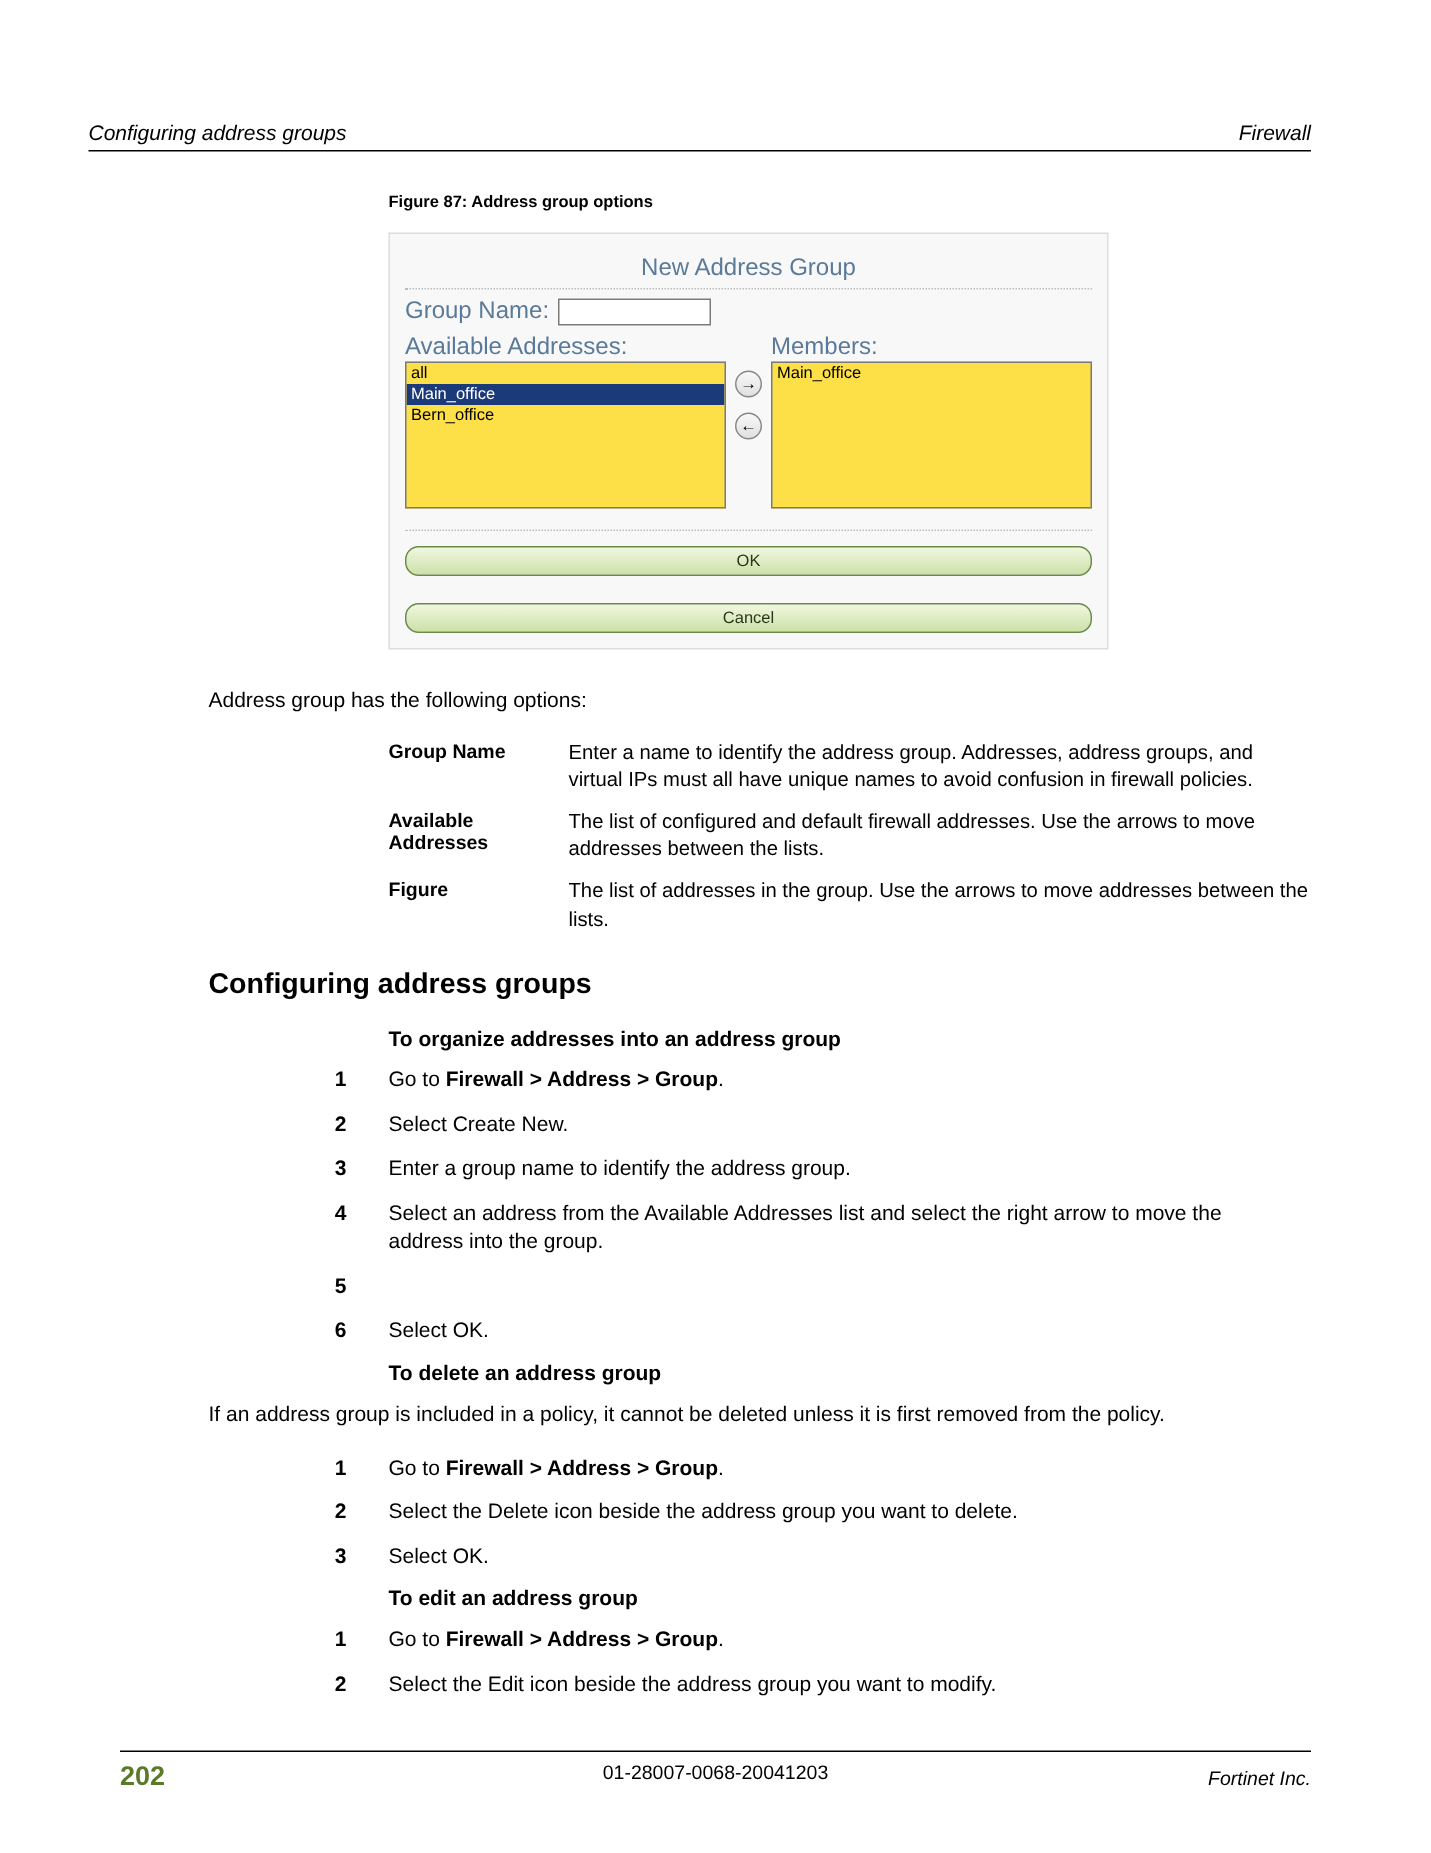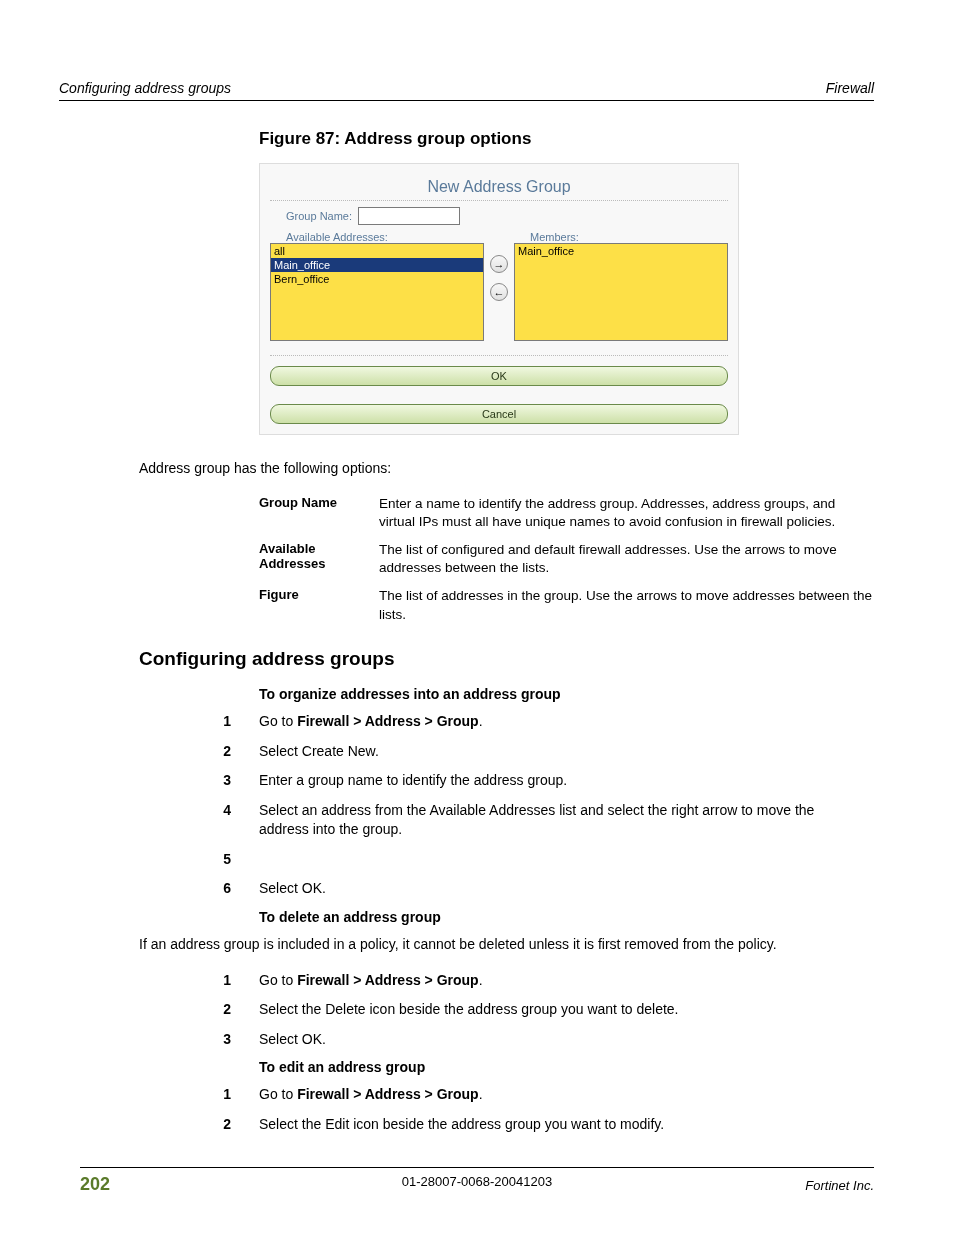--- a/index.html
+++ b/index.html
@@ -22,21 +22,21 @@
     display: flex;
     justify-content: space-between;
     font-style: italic;
     font-size: 14px;
     padding-bottom: 4px;
     border-bottom: 1px solid #000;
     margin-bottom: 28px;
   }
   .figure-caption {
     font-weight: bold;
-    font-size: 17px;
+    font-size: 11px;
     margin-left: 200px;
     margin-bottom: 14px;
   }
   
   .figure-box {
     width: 480px;
     margin-left: 200px;
     border: 1px solid #ddd;
     background: #f8f8f8;
     padding: 10px;
@@ -52,22 +52,21 @@
     margin-bottom: 6px;
   }
   .fig-row-name {
     display: flex;
     align-items: center;
     gap: 6px;
     margin-bottom: 6px;
   }
   .fig-label {
     color: #5a7a9a;
-    font-size: 11px;
-    margin-left: 16px;
+    font-size: 16px;
   }
   .fig-input {
     border: 1px solid #7a7a7a;
     height: 16px;
     width: 100px;
     background: #fff;
   }
   .fig-cols {
     display: flex;
     gap: 6px;

